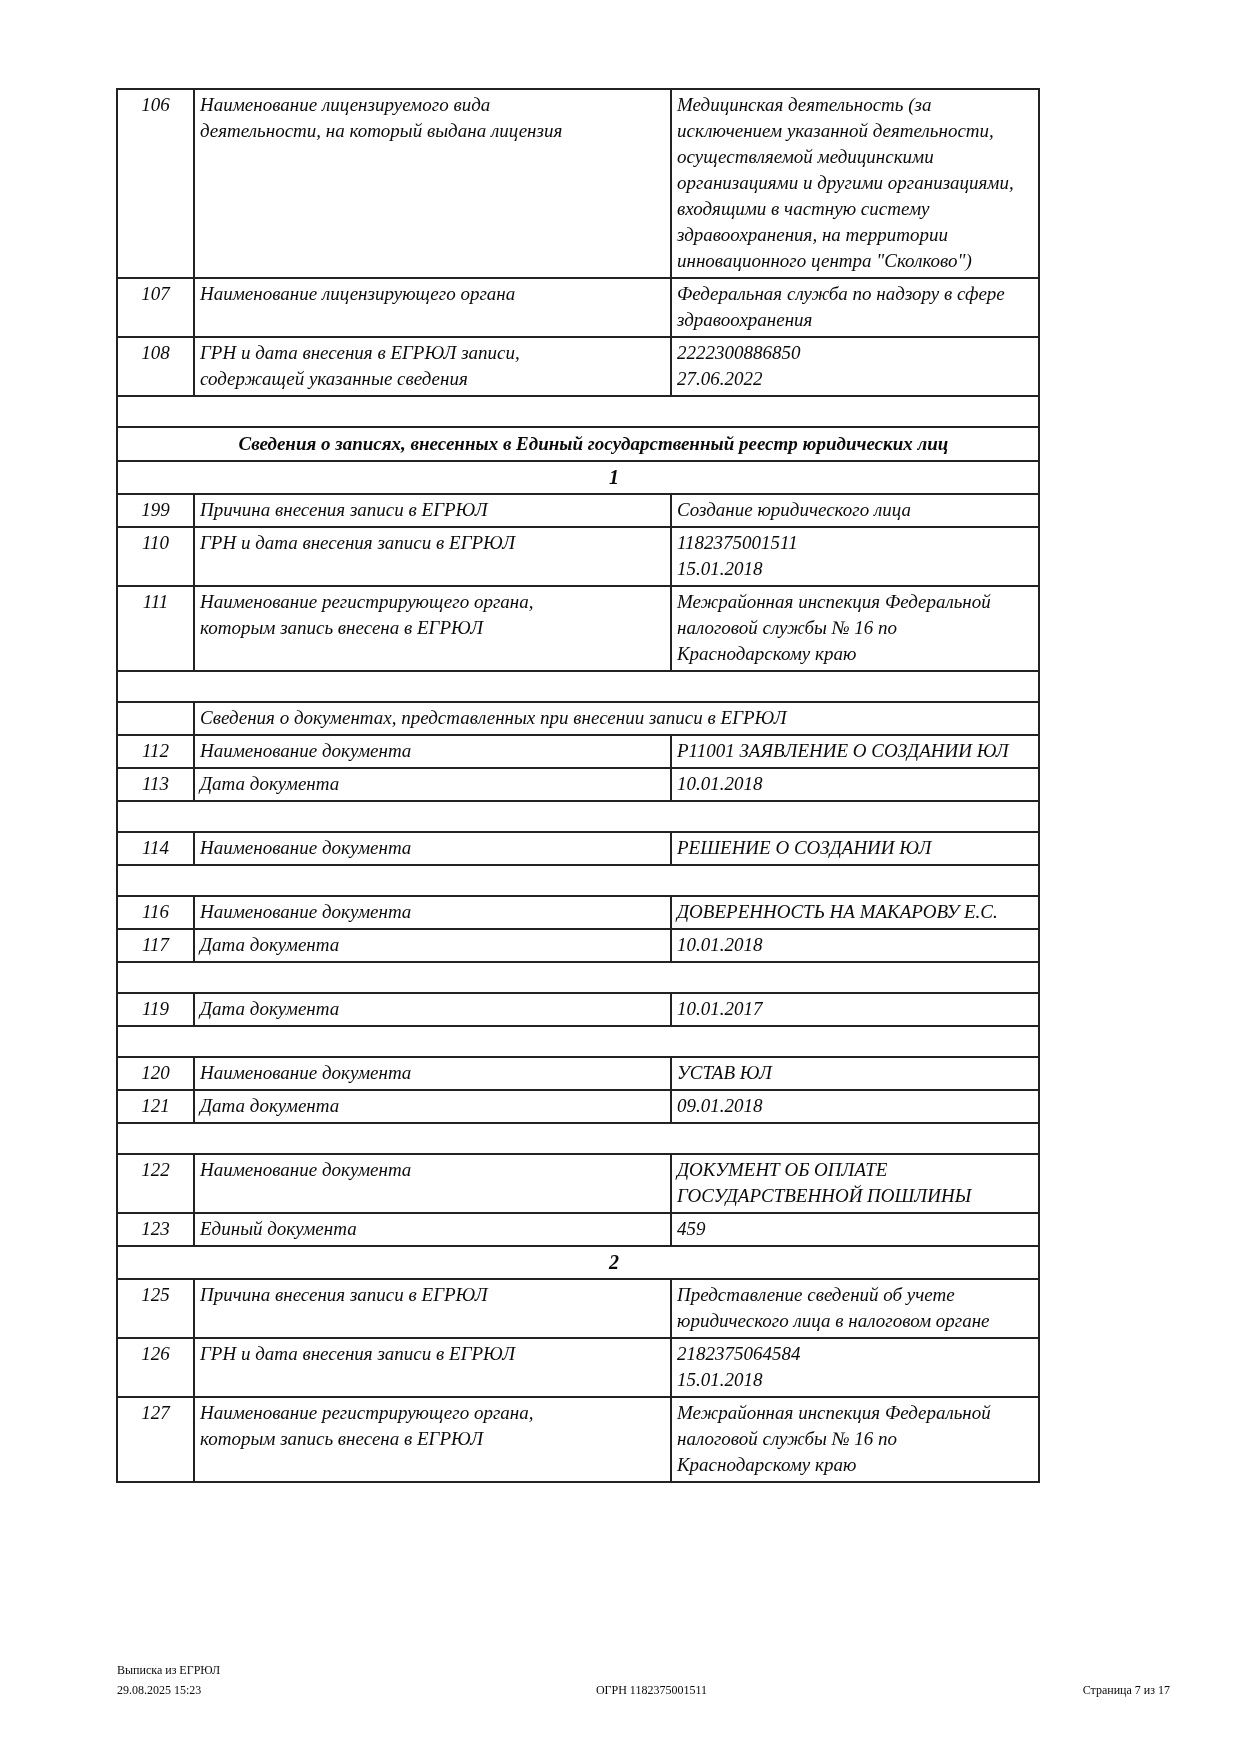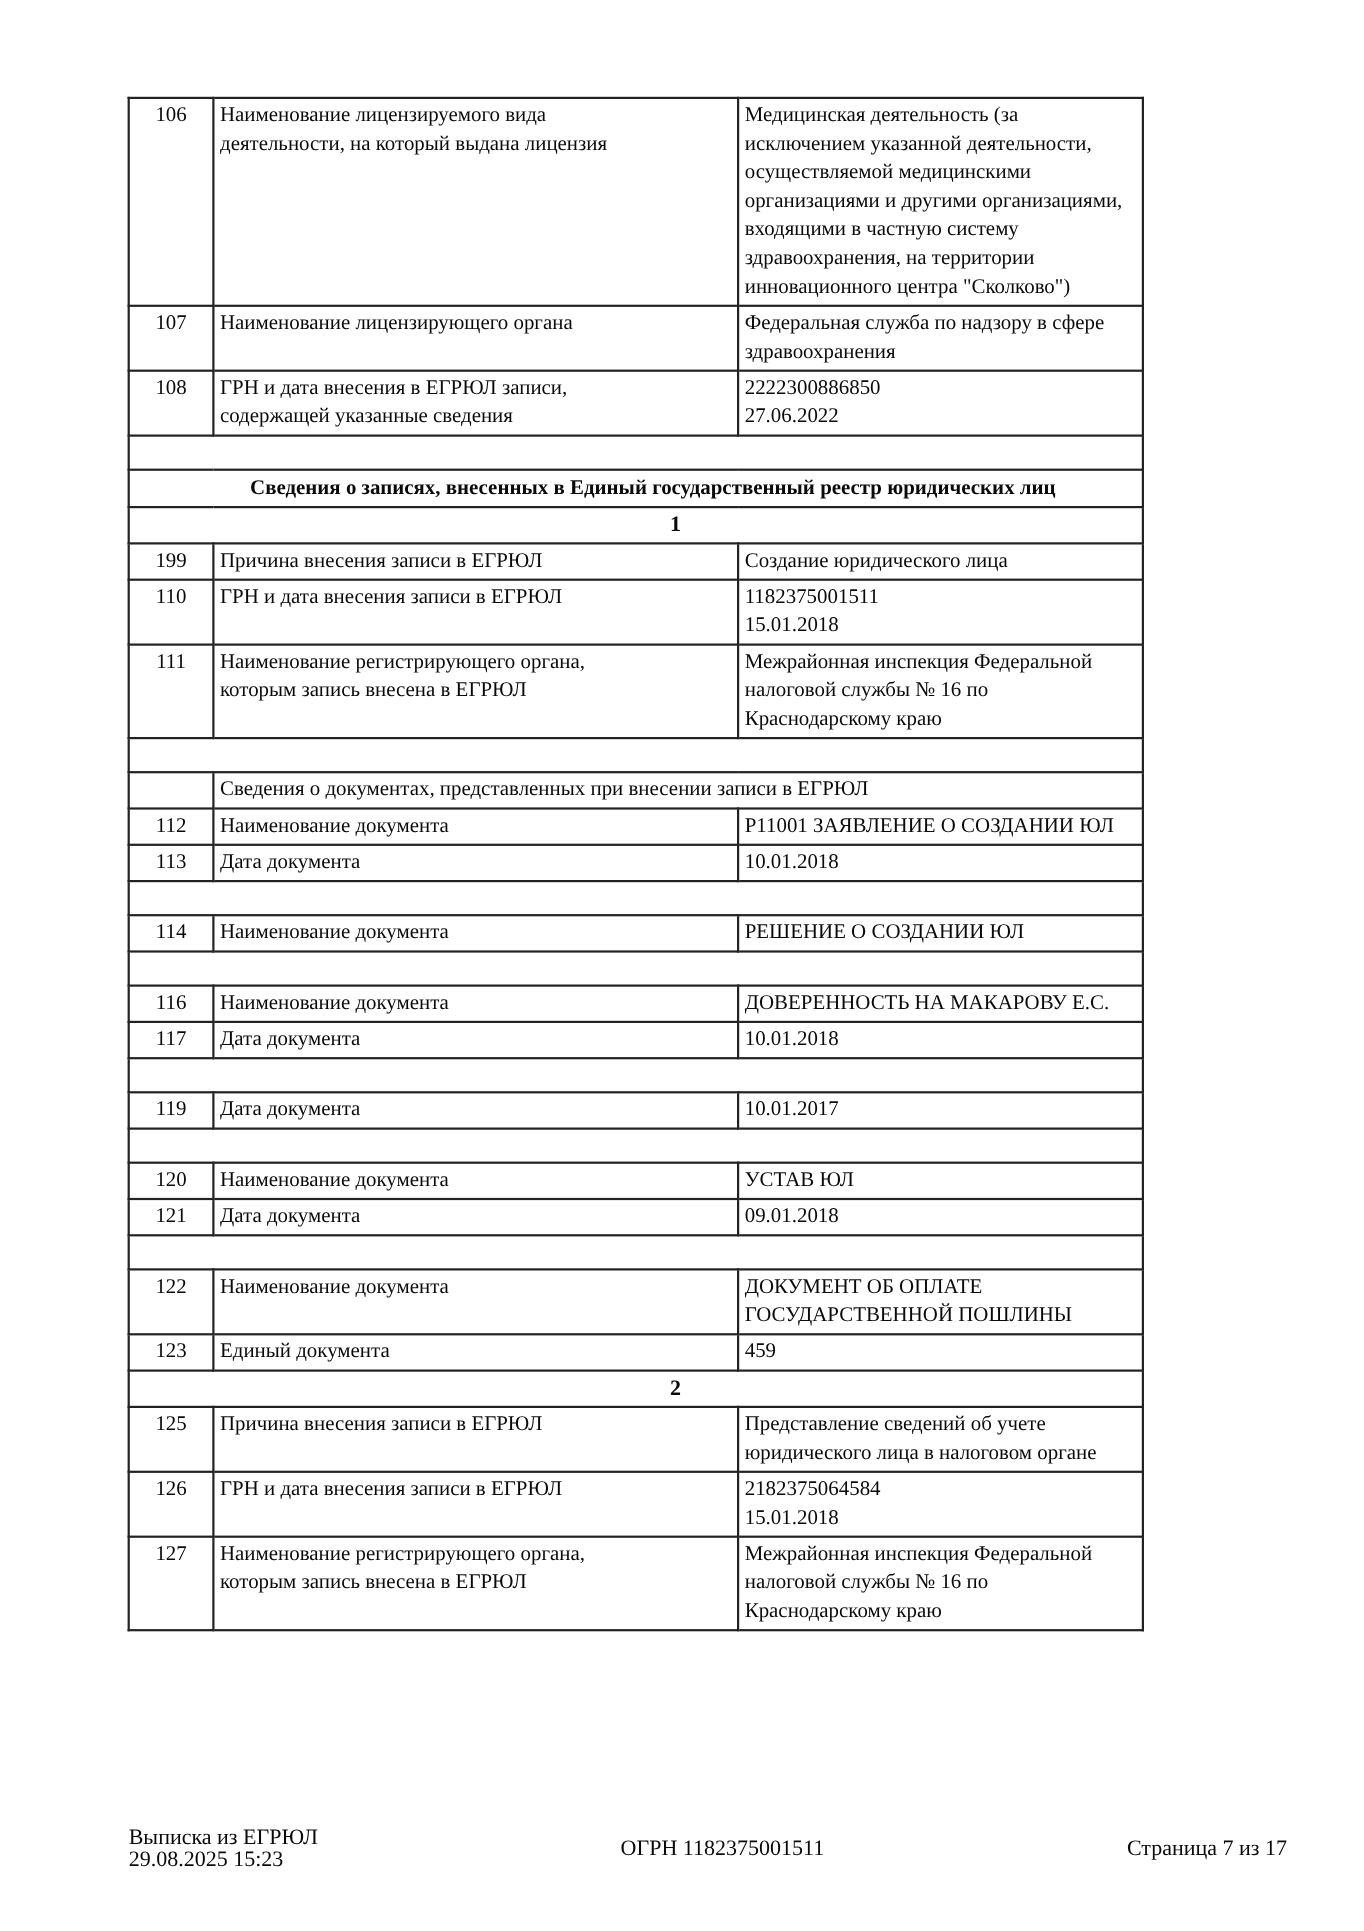--- a/index.html
+++ b/index.html
@@ -10,20 +10,21 @@
     font-family: "Liberation Serif", "DejaVu Serif", serif;
     position: relative;
     overflow: hidden;
   }
   table.doc-table {
     position: absolute;
     left: 116px; top: 88px;
     width: 922px;
     border-collapse: collapse;
     table-layout: fixed;
+    font-style: italic;
   }
   .doc-table td {
     border: 2px solid #222222;
     vertical-align: top;
     font-size: 19px;
     line-height: 26px;
     padding: 2px 5px 3px 5px;
     overflow: hidden;
   }
   td.c-num { text-align: center; padding-left: 2px; padding-right: 2px; }
@@ -38,23 +39,23 @@
     font-weight: bold;
     text-align: center;
     font-size: 20px;
     padding-left: 77px; 
   }
   .page-footer {
     position: absolute;
     left: 117px; top: 1660px;
     width: 1053px;
     display: flex;
-    align-items: center;
+    align-items: flex-end;
     justify-content: space-between;
-    font-size: 20px;
+    font-size: 12px;
     line-height: 20px;
   }
   .footer-left { text-align: left; }
   .footer-center { text-align: center; }
   .footer-right { text-align: right; }
 </style>
 </head>
 <body>
 
 <table class="doc-table">

